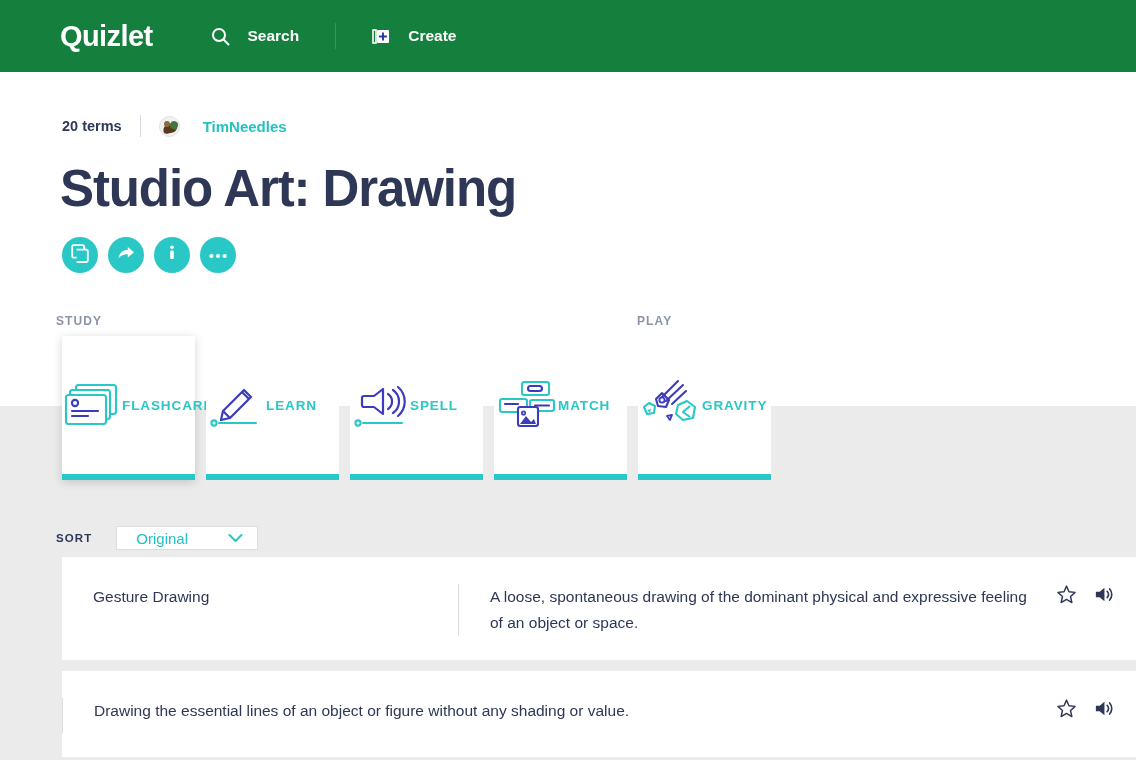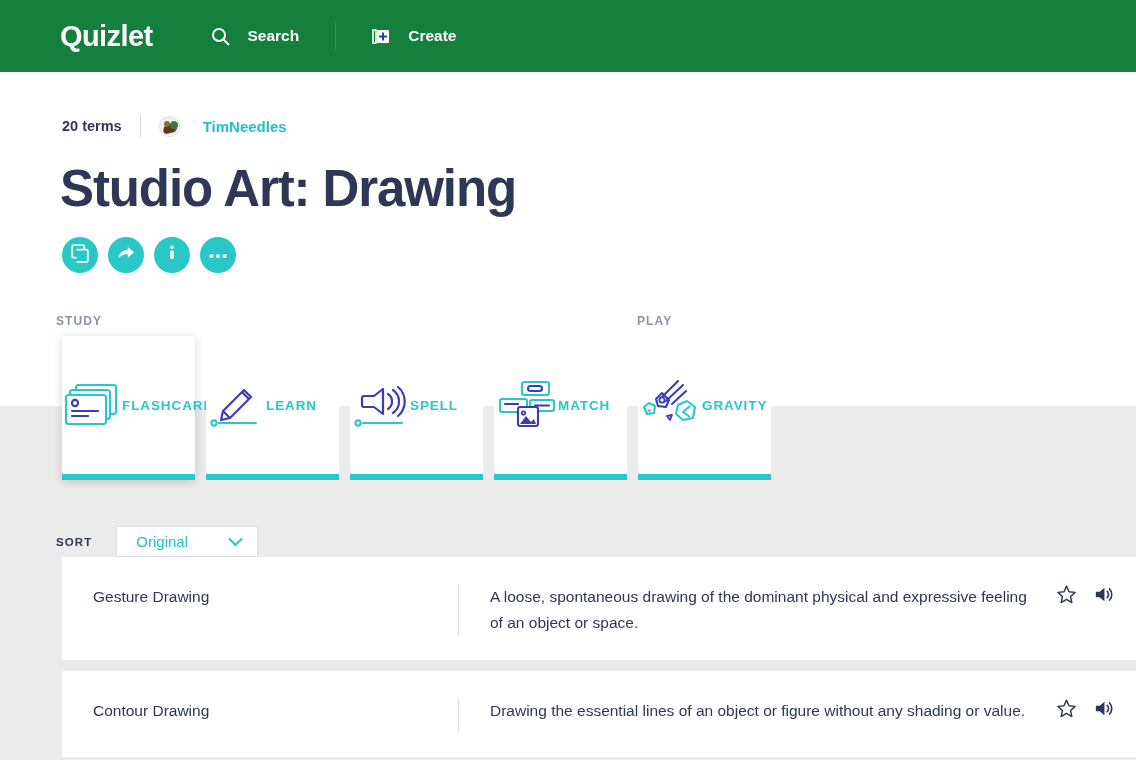--- a/index.html
+++ b/index.html
@@ -93,21 +93,21 @@
   .mode.hl { box-shadow: 0 2px 9px rgba(0,0,0,0.17); }
   .mode-ico { height: 92px; display: flex; align-items: center; justify-content: center; }
   .mode-lbl {
     color: #2ac7c7; font-size: 13.5px; font-weight: bold; letter-spacing: 0.9px;
   }
 
   
   .sortrow { position: absolute; left: 56px; top: 503px; display: flex; align-items: center; margin-top: 23px; }
   .sort-lbl { color: #2e3856; font-size: 11.5px; font-weight: bold; letter-spacing: 1.1px; }
   .sort-box {
-    margin-left: 24px; width: 142px; height: 31px; background: #ffffff;
+    margin-left: 24px; width: 142px; height: 24px; background: #ffffff;
     border: 1px solid #dcdde2; display: flex; align-items: center;
     justify-content: space-between; padding: 0 14px 0 19px; cursor: pointer;
   }
   .sort-val { color: #22c2c2; font-size: 15px; }
 
   
   .terms { position: absolute; left: 62px; top: 557px; width: 1074px; }
   .term {
     background: #ffffff; width: 1074px; min-height: 86px;
     display: flex; align-items: flex-start; margin-bottom: 11px;
@@ -331,21 +331,20 @@
           <svg width="21" height="21" viewBox="0 0 22 22">
             <path d="M3 8.2 H7 L12 4 V18 L7 13.8 H3 Z" fill="#2e3856"></path>
             <path d="M14.8 7.6 A5.2 5.2 0 0 1 14.8 14.4" fill="none" stroke="#2e3856" stroke-width="1.7" stroke-linecap="round"></path>
             <path d="M17.4 5.2 A8.6 8.6 0 0 1 17.4 16.8" fill="none" stroke="#2e3856" stroke-width="1.7" stroke-linecap="round"></path>
           </svg>
         </span>
       </div>
     </div>
 
     <div class="term">
-      <div class="term-word">Contour Drawing</div>
       <div class="term-div"></div>
       <div class="term-def">Drawing the essential lines of an object or figure without any shading or value.</div>
       <div class="term-ico">
         <span class="ico-btn">
           <svg width="21" height="21" viewBox="0 0 22 22">
             <path d="M11 2.2 L13.6 8.1 L20 8.8 L15.2 13.1 L16.6 19.4 L11 16.2 L5.4 19.4 L6.8 13.1 L2 8.8 L8.4 8.1 Z" fill="none" stroke="#2e3856" stroke-width="1.5" stroke-linejoin="round"></path>
           </svg>
         </span>
         <span class="ico-btn">
           <svg width="21" height="21" viewBox="0 0 22 22">

